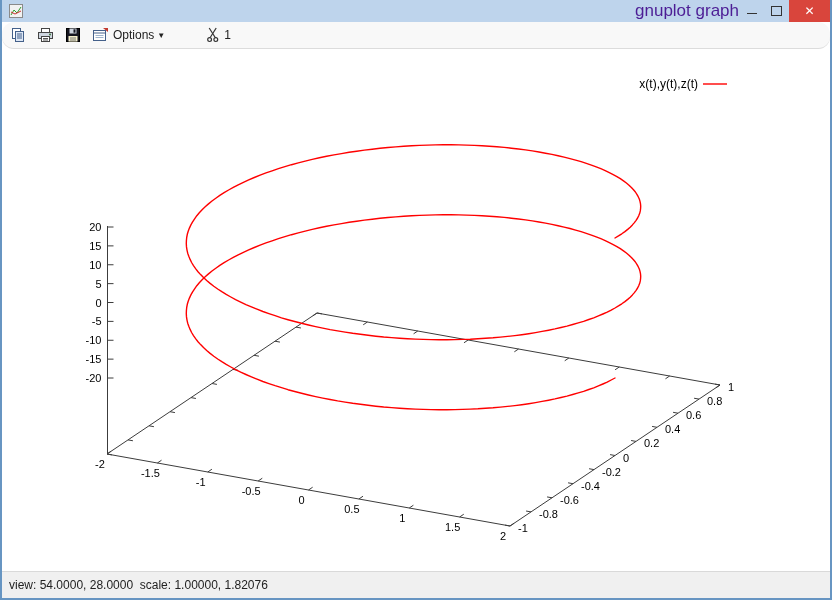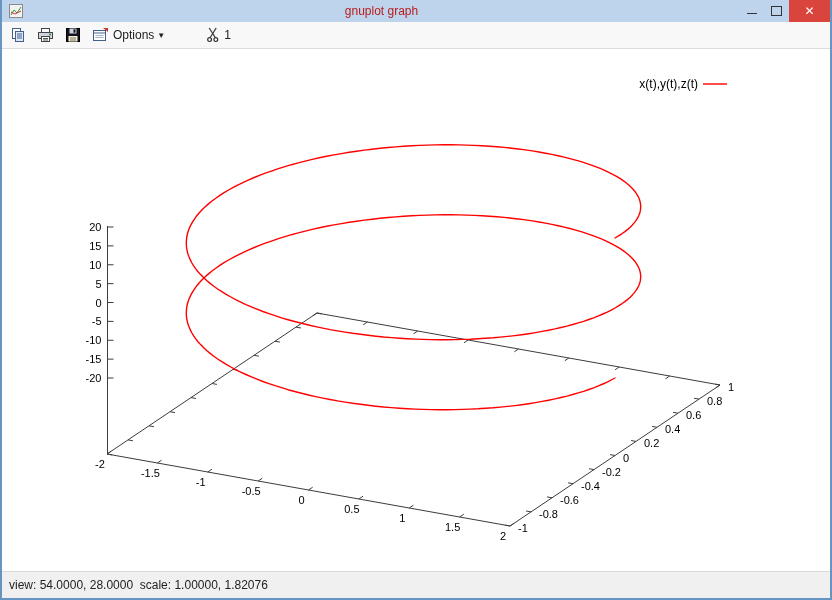--- a/index.html
+++ b/index.html
@@ -1,29 +1,29 @@
 <!DOCTYPE html>
 <html><head>
 <meta charset="utf-8">
 <style>
   html,body{margin:0;padding:0;background:#888;font-family:"Liberation Sans",sans-serif;}
   .window{position:relative;width:832px;height:600px;box-sizing:border-box;background:#fff;
           border-left:2px solid #6795c2;border-right:2px solid #6795c2;border-bottom:2px solid #6795c2;
           display:flex;flex-direction:column;overflow:hidden;}
   .titlebar{height:22px;background:#bed4ec;display:flex;align-items:center;flex:0 0 auto;}
   .win-icon{width:16px;height:16px;margin-left:6px;display:flex;align-items:center;justify-content:center;}
-  .title{flex:1;text-align:center;font-size:12px;color:#b91c1c;}
+  .title{flex:1;text-align:right;font-size:17px;color:#4c1d95;}
   .controls{display:flex;align-items:stretch;height:22px;flex:0 0 auto;}
   .ctl{display:flex;align-items:center;justify-content:center;cursor:default;}
   .ctl.minb,.ctl.maxb{width:25px;}
   .glyph-min{display:inline-block;width:10px;height:1px;background:#333;margin-top:4px;}
   .glyph-max{display:inline-block;width:9px;height:8px;border:1px solid #333;}
   .ctl.closeb{width:41px;background:#d9453c;color:#fff;font-size:12px;line-height:12px;}
   .toolbar{height:26px;background:#f8f8f8;border-bottom:1px solid #dcdcdc;display:flex;align-items:center;
-           font-size:12px;color:#222;flex:0 0 auto;}
+           font-size:12px;color:#222;flex:0 0 auto;border-radius:12px;}
   .tbtn{display:flex;align-items:center;justify-content:center;height:22px;padding:0 3px;margin-left:5px;}
   .tbtn svg{display:block;}
   .tb-label{margin:0 3px 0 4px;}
   .tb-arrow{font-size:8px;color:#222;margin-right:4px;}
   .tb-gap{width:26px;}
   .tb-num{margin-left:4px;font-size:12px;color:#222;}
   .canvas{flex:1 1 auto;background:#ffffff;position:relative;}
   .canvas svg{position:absolute;left:0;top:0;}
   .statusbar{height:26px;background:#f0f0f0;border-top:1px solid #d9d9d9;display:flex;align-items:center;
              font-size:12px;color:#222;flex:0 0 auto;}

